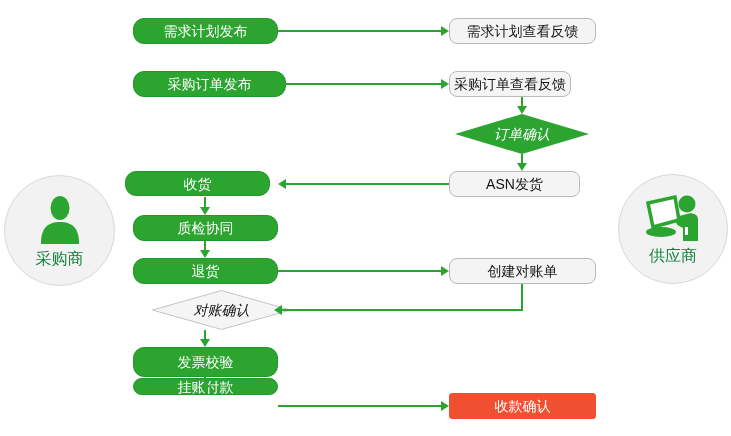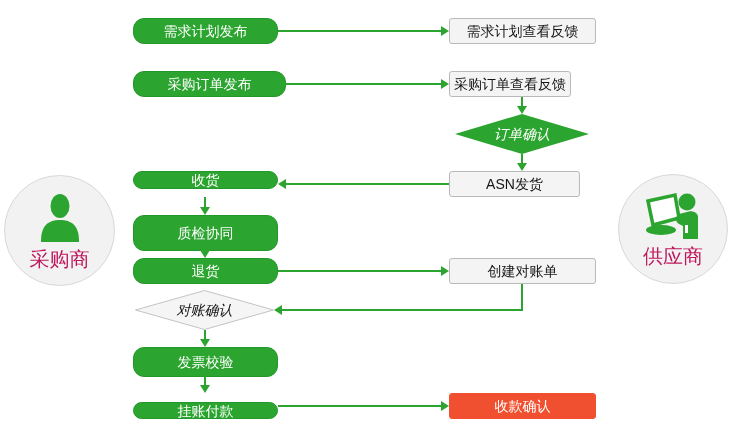--- a/index.html
+++ b/index.html
@@ -10,77 +10,77 @@
     --box-bd:#b9b9b9;
     --ink:#141414;
   }
   html,body{margin:0;padding:0;background:#ffffff;}
   body{font-family:"Liberation Sans","DejaVu Sans",sans-serif;}
   #canvas{position:relative;width:731px;height:436px;background:#fff;overflow:hidden;}
 
   .node{position:absolute;display:flex;align-items:center;justify-content:center;
         box-sizing:border-box;font-size:14px;line-height:1;white-space:nowrap;}
   .proc-green{background:var(--green);color:#fff;border:1px solid var(--green-dk);border-radius:11px;}
-  .proc-white{background:var(--box-bg);color:var(--ink);border:1px solid var(--box-bd);border-radius:3px;}
+  .proc-white{background:var(--box-bg);color:var(--ink);border:1px solid var(--box-bd);border-radius:8px;}
   .proc-red{background:var(--red);color:#fff;border:1px solid var(--red);border-radius:3px;}
 
   .diamond{background:transparent;border:none;font-style:italic;}
   .diamond svg{position:absolute;left:0;top:0;}
   .diamond .lbl{position:relative;z-index:1;}
   .diamond.green .lbl{color:#fff;}
   .diamond.gray .lbl{color:var(--ink);}
 
   .line{position:absolute;background:var(--green);}
   .head{position:absolute;width:0;height:0;border-style:solid;}
   .head.r{border-width:5px 0 5px 8px;border-color:transparent transparent transparent var(--green);}
   .head.l{border-width:5px 8px 5px 0;border-color:transparent var(--green) transparent transparent;}
   .head.d{border-width:8px 5px 0 5px;border-color:var(--green) transparent transparent transparent;}
 
   .actor{position:absolute;border-radius:50%;background:#f2f2f2;border:1px solid #d8d8d8;
          box-sizing:border-box;display:flex;flex-direction:column;align-items:center;
          justify-content:center;gap:4px;}
-  .actor .alabel{font-size:20px;color:#be185d;line-height:1;}
+  .actor .alabel{font-size:16px;color:#15803d;line-height:1;}
 </style>
 </head>
 <body>
 
 <div id="canvas">
 
   <div class="node proc-green" style="left:133px;top:18px;width:145px;height:26px">需求计划发布</div>
 
   <div class="node proc-green" style="left:133px;top:71px;width:153px;height:26px">采购订单发布</div>
 
-  <div class="node proc-green" style="left:133px;top:171px;width:145px;height:18px">收货</div>
+  <div class="node proc-green" style="left:125px;top:171px;width:145px;height:25px">收货</div>
 
-  <div class="node proc-green" style="left:133px;top:215px;width:145px;height:36px">质检协同</div>
+  <div class="node proc-green" style="left:133px;top:215px;width:145px;height:26px">质检协同</div>
 
   <div class="node proc-green" style="left:133px;top:258px;width:145px;height:26px">退货</div>
 
   <div class="node proc-green" style="left:133px;top:347px;width:145px;height:30px">发票校验</div>
 
-  <div class="node proc-green" style="left:133px;top:402px;width:145px;height:17px">挂账付款</div>
+  <div class="node proc-green" style="left:133px;top:378px;width:145px;height:17px">挂账付款</div>
 
   <div class="node proc-white" style="left:449px;top:18px;width:147px;height:26px">需求计划查看反馈</div>
 
   <div class="node proc-white" style="left:449px;top:71px;width:122px;height:26px">采购订单查看反馈</div>
 
   <div class="node proc-white" style="left:449px;top:171px;width:131px;height:26px">ASN发货</div>
 
   <div class="node proc-white" style="left:449px;top:258px;width:147px;height:26px">创建对账单</div>
 
   <div class="node proc-red" style="left:449px;top:393px;width:147px;height:26px">收款确认</div>
 
   <div class="node diamond green" style="left:455px;top:114px;width:134px;height:40px">
     <svg width="134" height="40">
       <polygon points="67,0 134,20 67,40 0,20" fill="#2ba52f"></polygon>
     </svg>
     <span class="lbl">订单确认</span>
   </div>
 
-  <div class="node diamond gray" style="left:135px;top:290px;width:139px;height:40px">
+  <div class="node diamond gray" style="left:152px;top:290px;width:139px;height:40px">
     <svg width="139" height="40">
       <polygon points="69.5,0.5 138.5,20 69.5,39.5 0.5,20" fill="#f5f5f5" stroke="#c3c3c3" stroke-width="1"></polygon>
     </svg>
     <span class="lbl">对账确认</span>
   </div>
 
   <div class="line" style="left:278px;top:30px;width:163px;height:2px"></div>
   <div class="head r" style="left:441px;top:26px"></div>
 
   <div class="line" style="left:278px;top:83px;width:163px;height:2px"></div>

